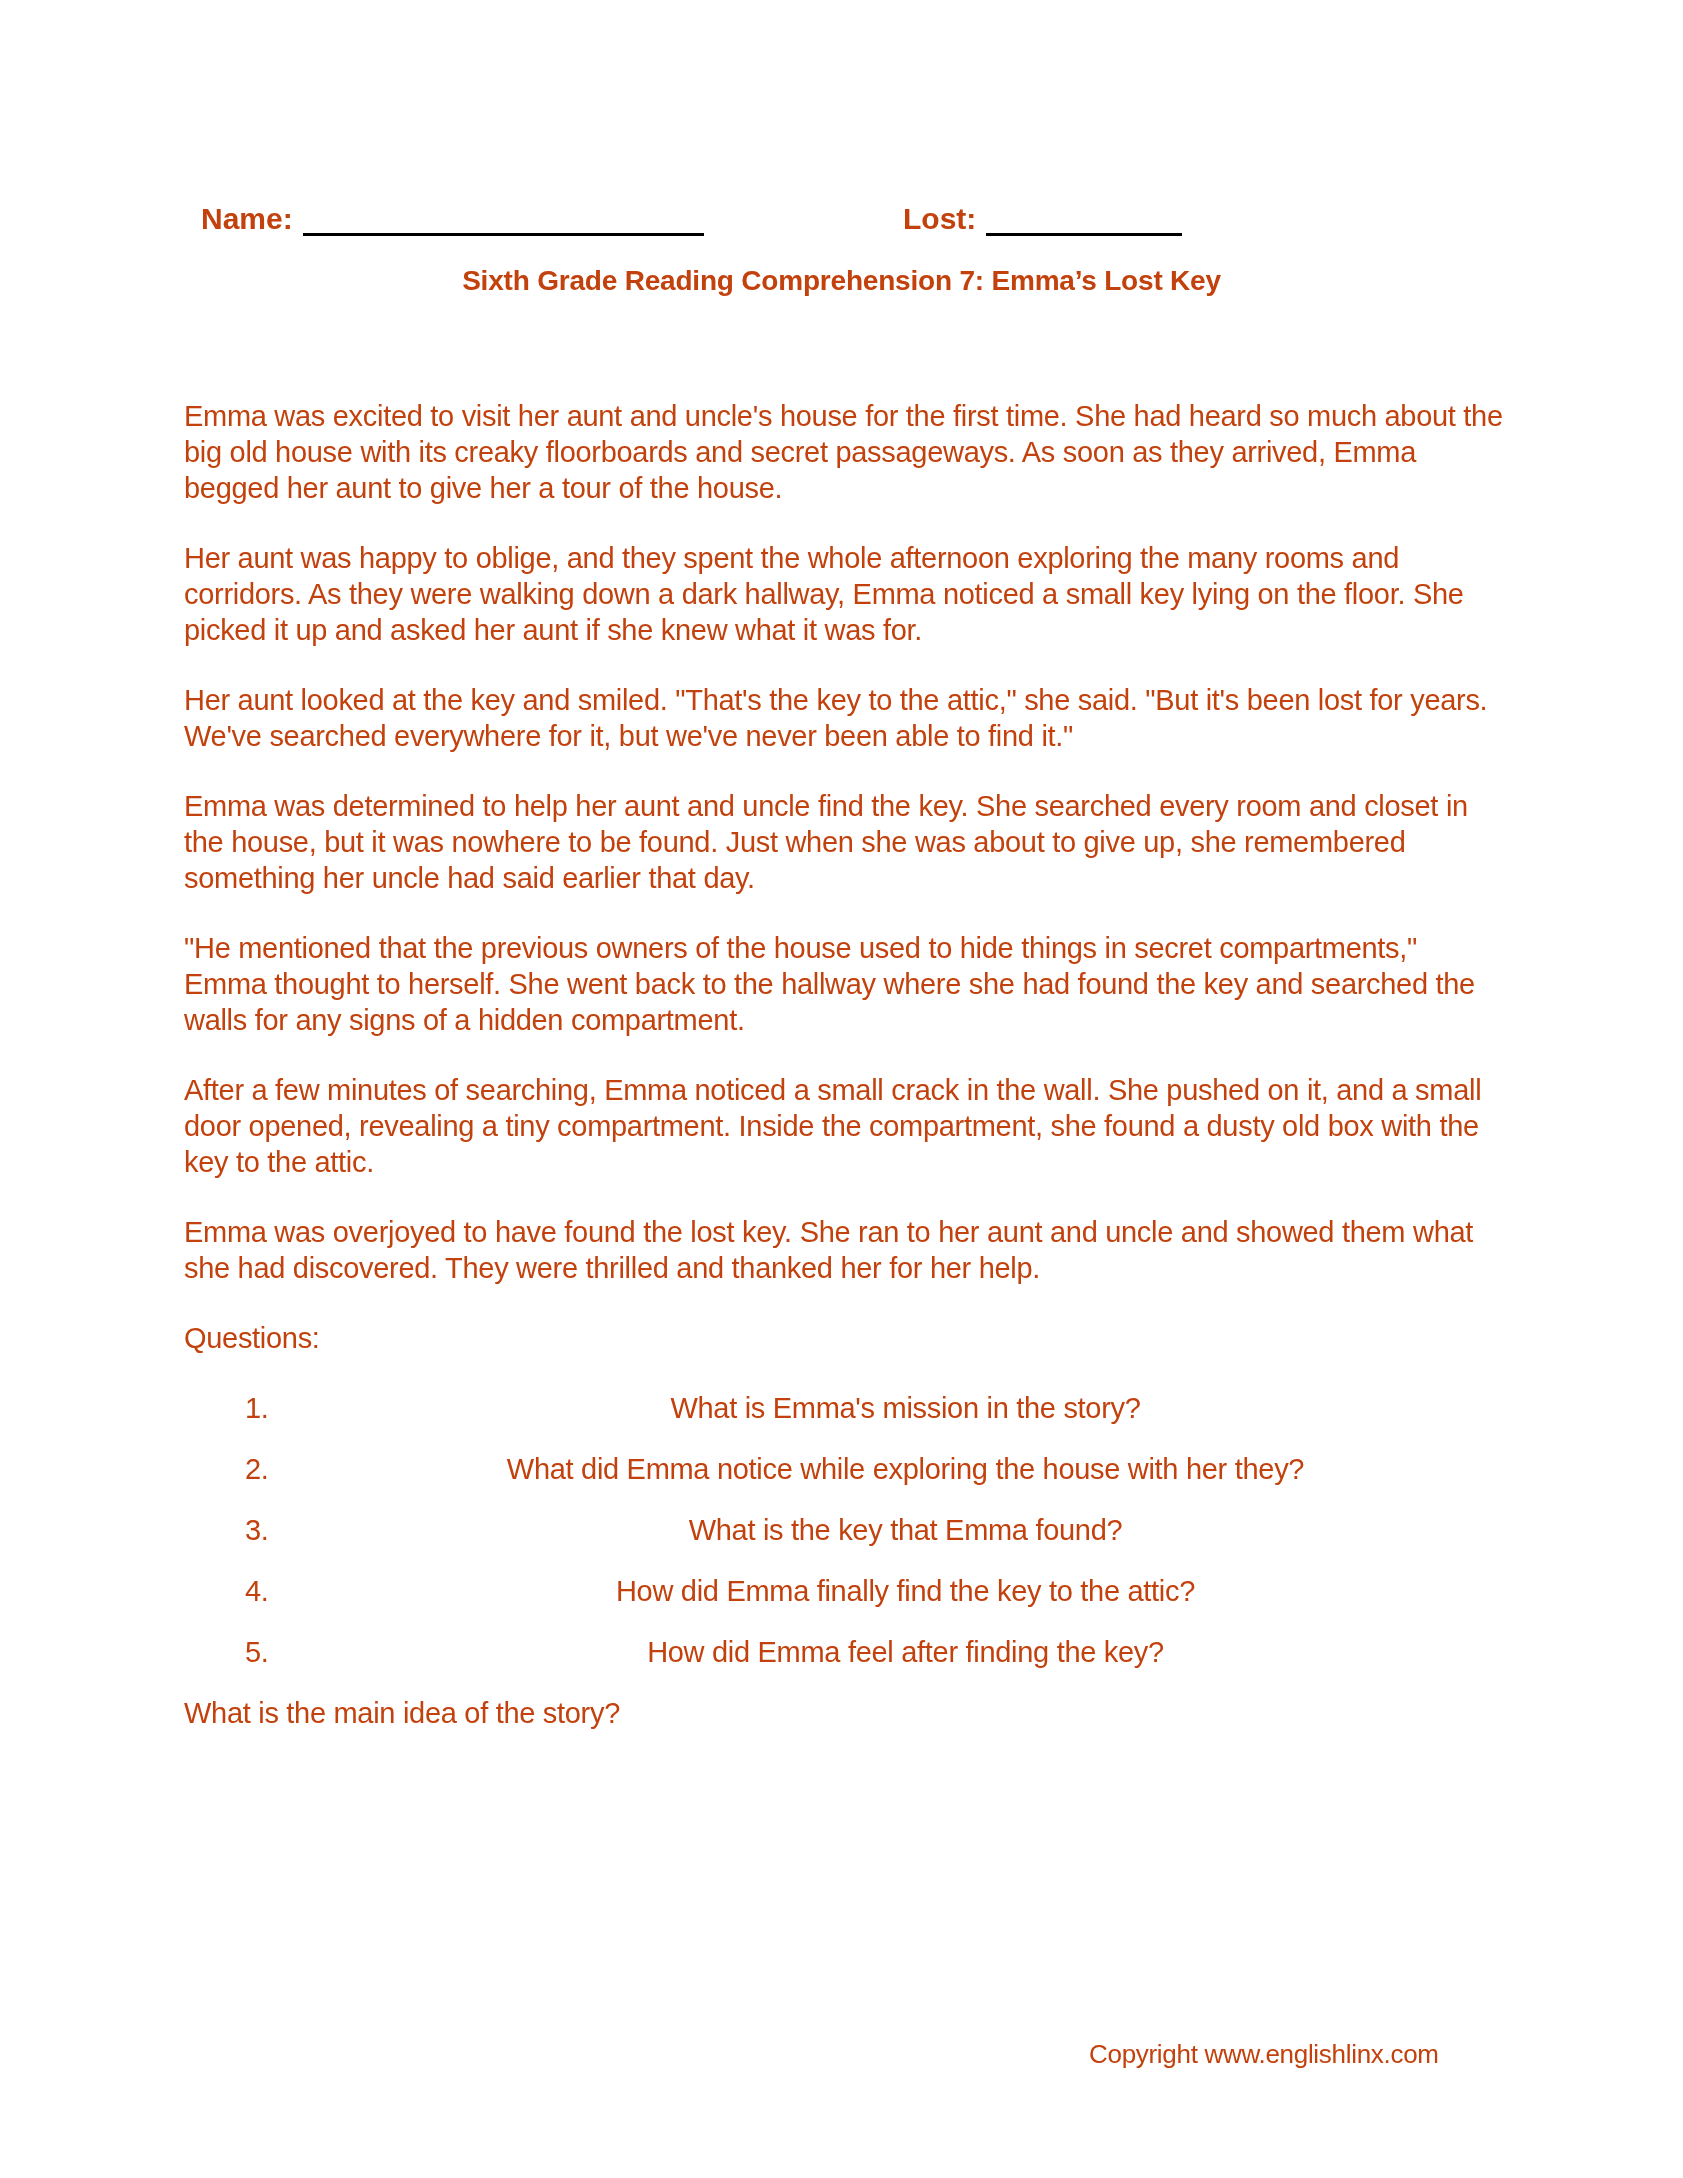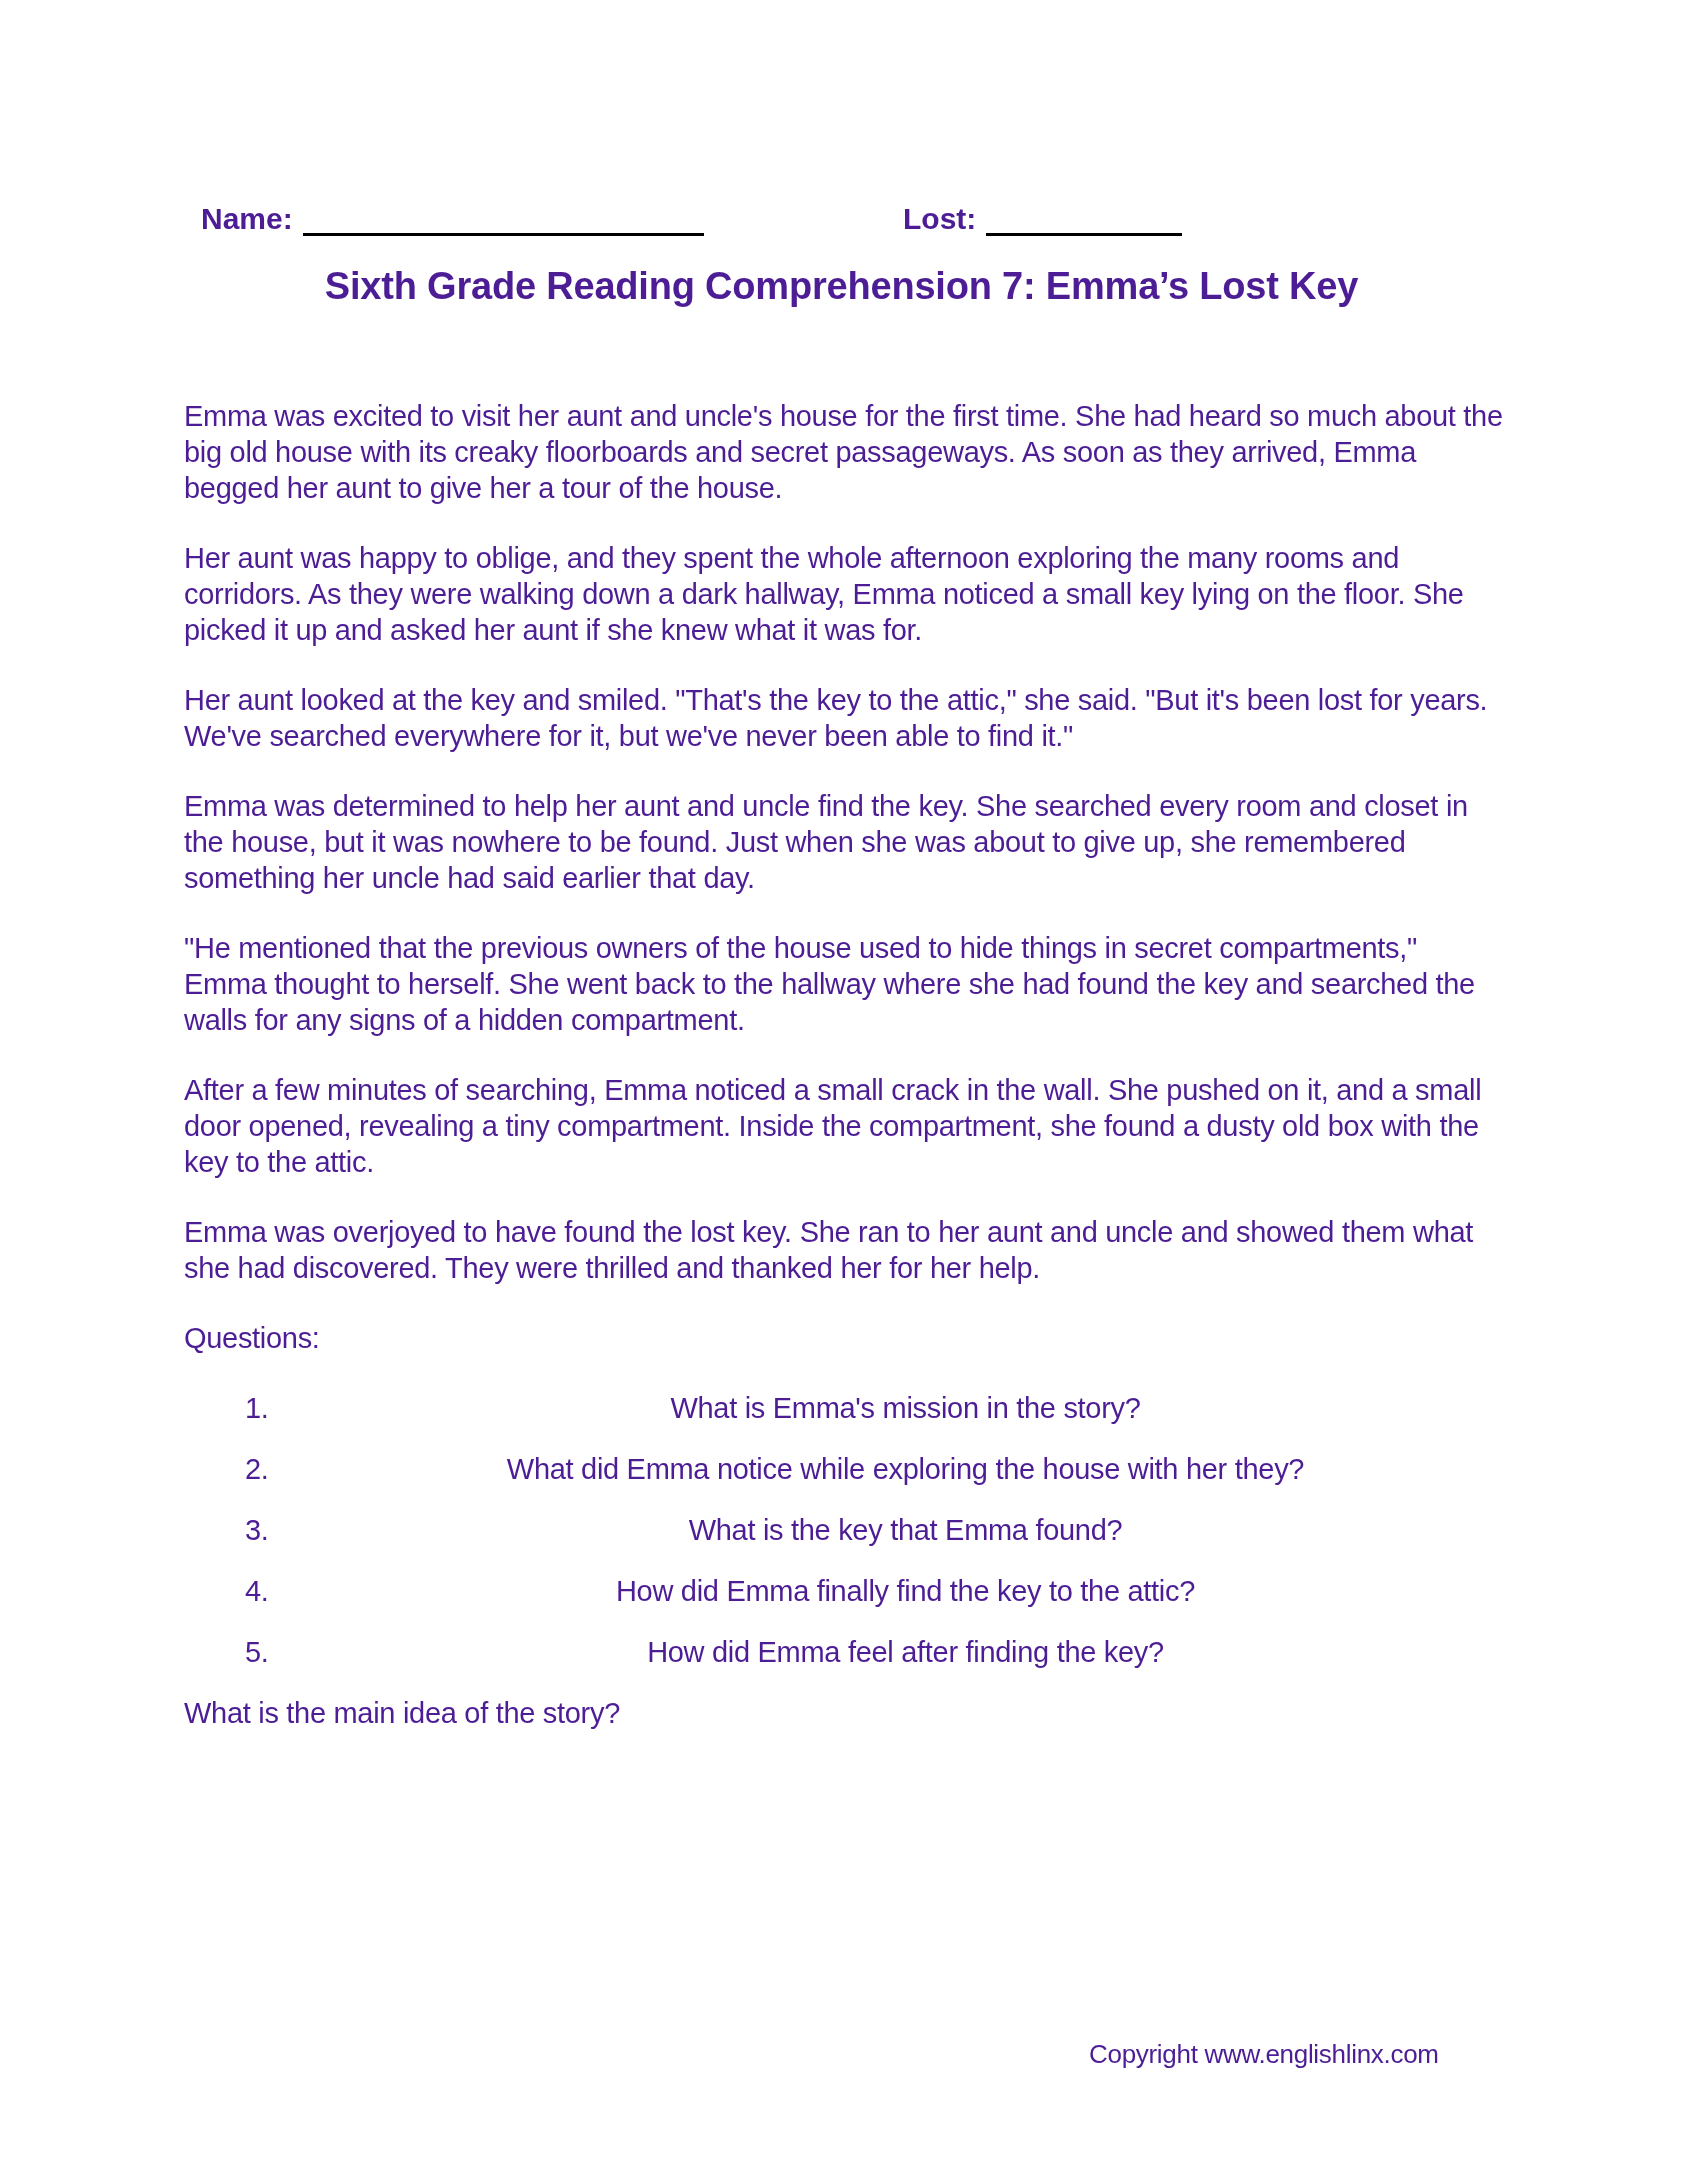--- a/index.html
+++ b/index.html
@@ -5,21 +5,21 @@
   html, body {
     margin: 0;
     padding: 0;
     background: #ffffff;
   }
   .page {
     position: relative;
     width: 1683px;
     height: 2178px;
     background: #ffffff;
-    color: #4c1d95;
+    color: #c2410c;
     font-family: "Liberation Sans", sans-serif;
     overflow: hidden;
   }
 
   
   .header-row {
     position: absolute;
     top: 202px;
     left: 0;
     width: 100%;
@@ -50,21 +50,21 @@
   .name-line { width: 401px; }
   .date-line { width: 196px; }
 
   
   .doc-title {
     position: absolute;
     top: 265px;
     left: 0;
     width: 100%;
     text-align: center;
-    font-size: 38px;
+    font-size: 28px;
     font-weight: bold;
     letter-spacing: -0.2px;
   }
 
   
   .content {
     position: absolute;
     top: 398px;
     left: 184px;
     width: 1319px;

